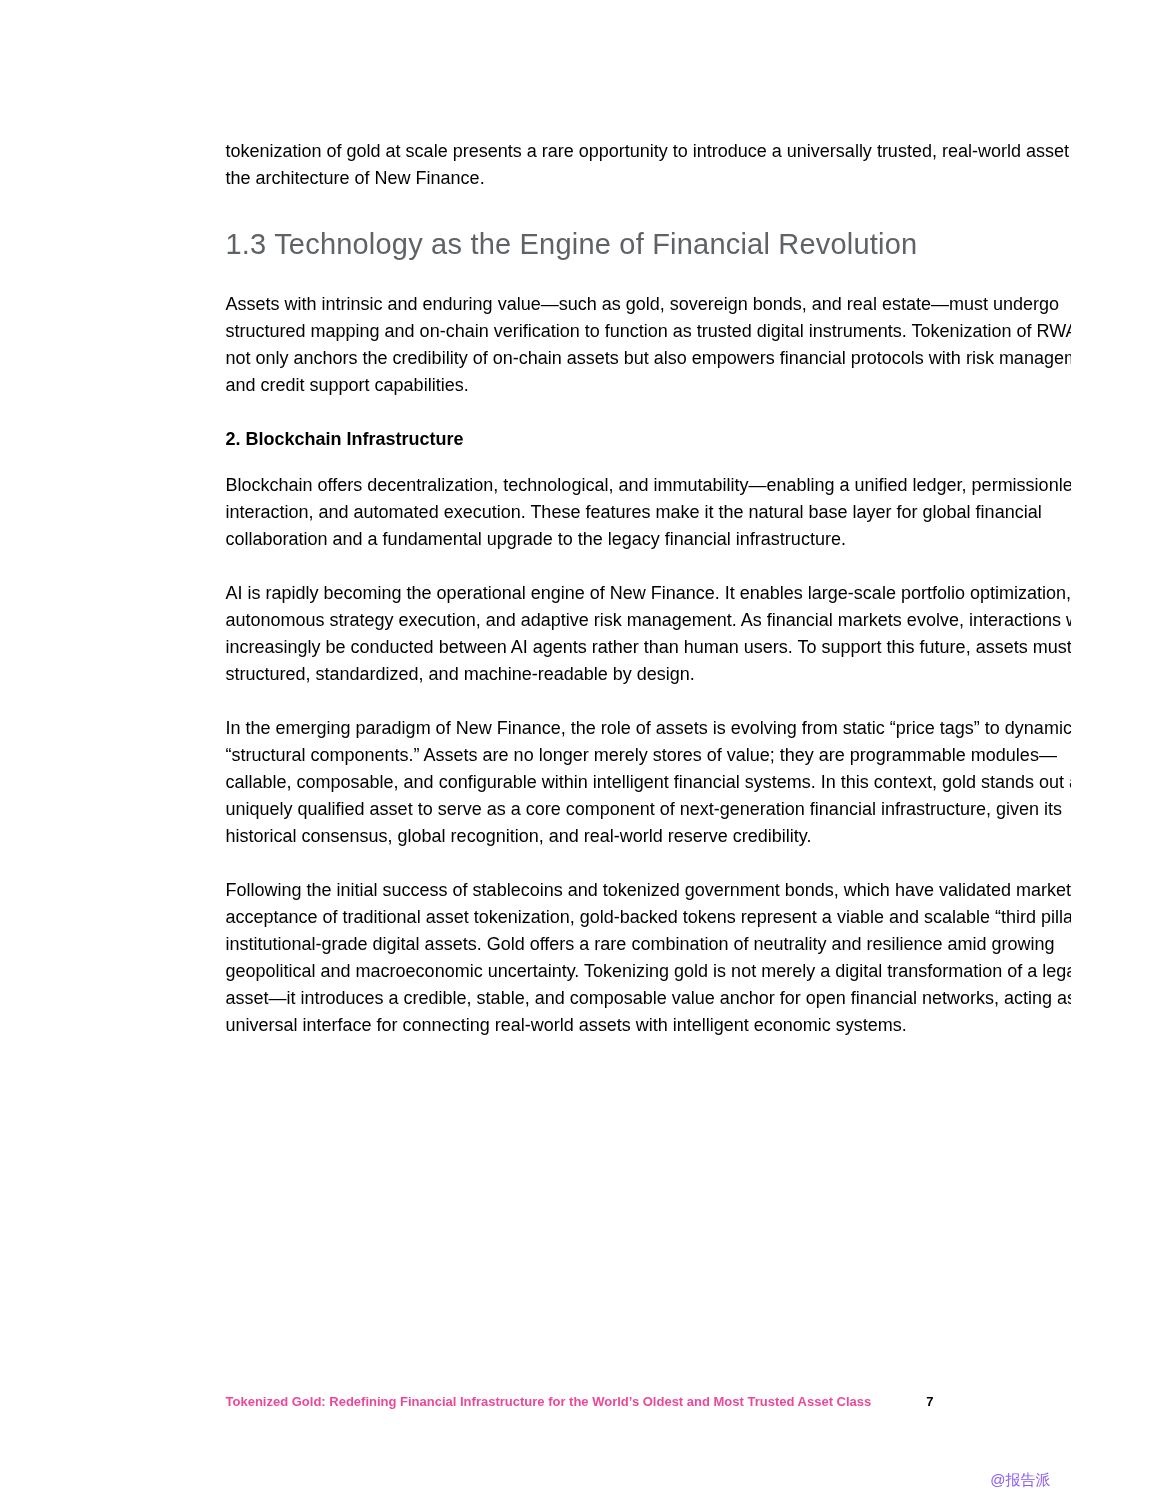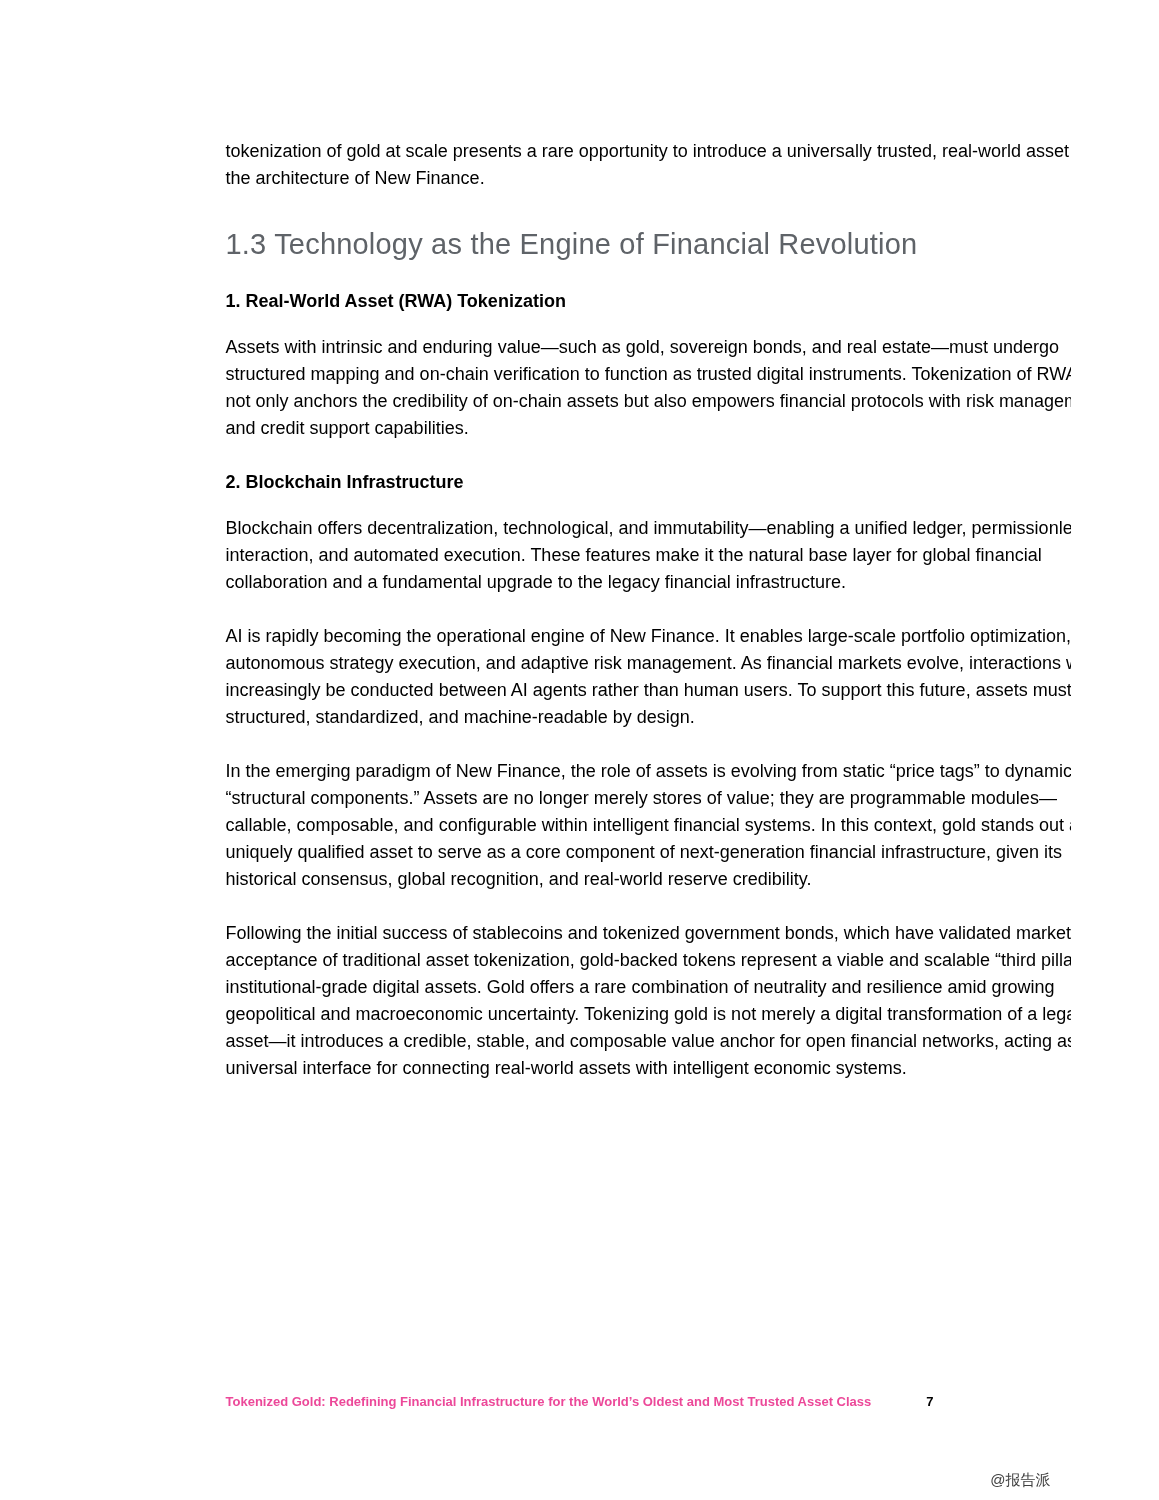--- a/index.html
+++ b/index.html
@@ -58,36 +58,35 @@
   .footer .footer-page {
     font-size: 13px;
     font-weight: 700;
     color: #000000;
   }
   .watermark {
     position: absolute;
     right: 20px;
     bottom: 10px;
     font-size: 15px;
-    color: #404040;
+    color: #8b5cf6;
     text-align: center;
   }
 </style>
 </head>
 <body>
 
 <div class="page">
   <main class="content">
 
     <p>tokenization of gold at scale presents a rare opportunity to introduce a universally trusted, real-world asset into the architecture of New Finance.</p>
 
     <h1>1.3 Technology as the Engine of Financial Revolution</h1>
 
 
-    <h3>1. Real-World Asset (RWA) Tokenization</h3>
 
     <p>Assets with intrinsic and enduring value—such as gold, sovereign bonds, and real estate—must undergo structured mapping and on-chain verification to function as trusted digital instruments. Tokenization of RWAs not only anchors the credibility of on-chain assets but also empowers financial protocols with risk management and credit support capabilities.</p>
 
     <h3>2. Blockchain Infrastructure</h3>
 
     <p>Blockchain offers decentralization, technological, and immutability—enabling a unified ledger, permissionless interaction, and automated execution. These features make it the natural base layer for global financial collaboration and a fundamental upgrade to the legacy financial infrastructure.</p>
 
 
     <p>AI is rapidly becoming the operational engine of New Finance. It enables large-scale portfolio optimization, autonomous strategy execution, and adaptive risk management. As financial markets evolve, interactions will increasingly be conducted between AI agents rather than human users. To support this future, assets must be structured, standardized, and machine-readable by design.</p>
 

